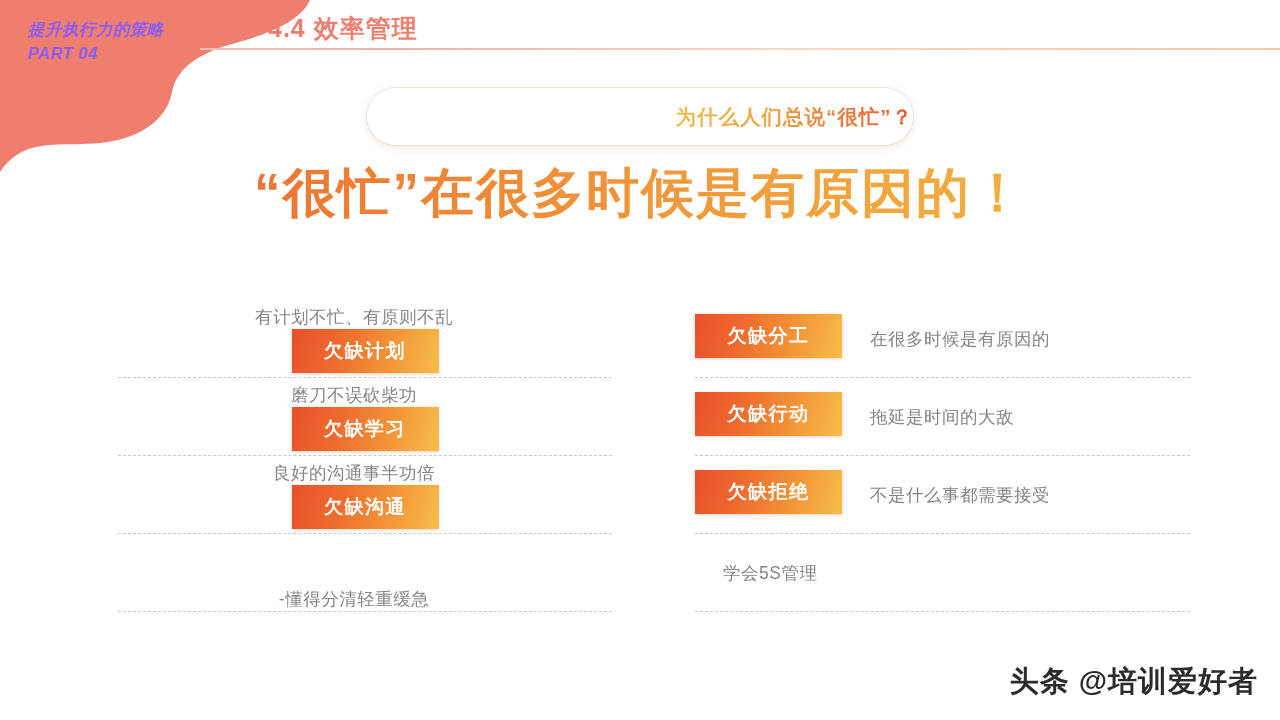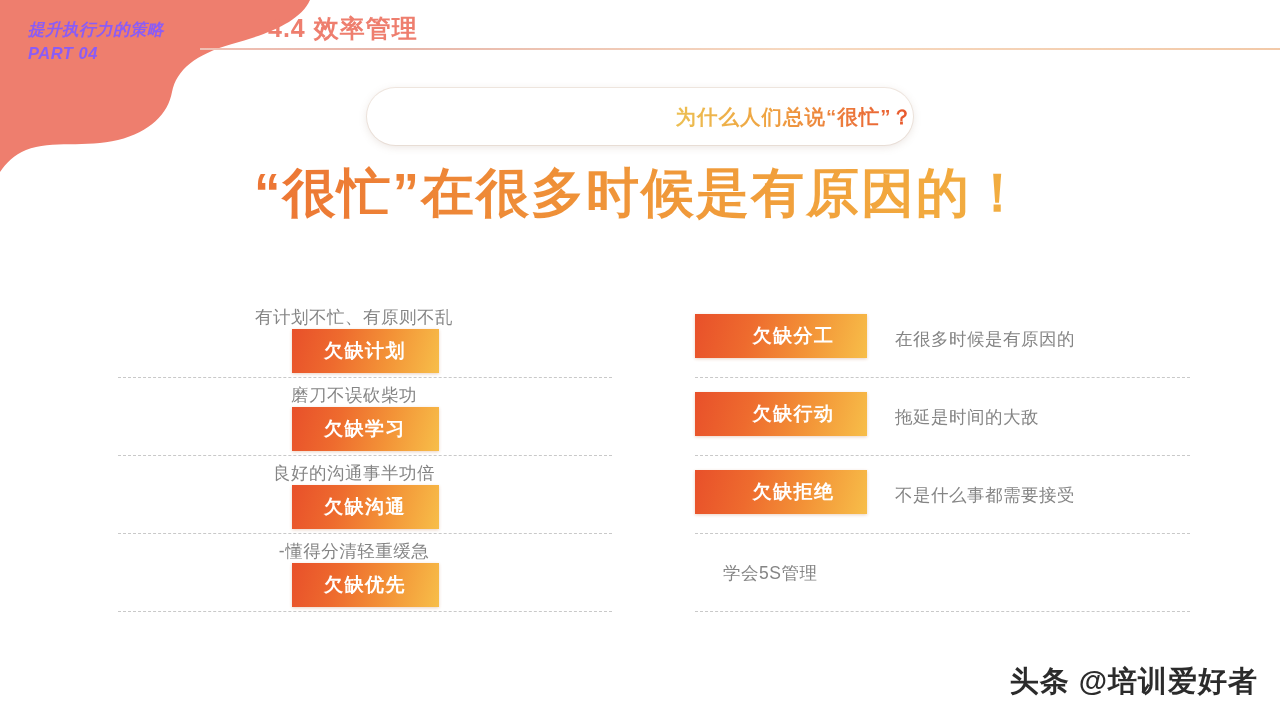--- a/index.html
+++ b/index.html
@@ -83,21 +83,21 @@
 
   .badge{
     width:147px;height:44px;
     display:flex;align-items:center;justify-content:center;
     background:linear-gradient(105deg,#E8502A 0%,#EE6B2E 32%,#F39337 65%,#F7BE49 100%);
     color:#ffffff;font-size:19px;font-weight:bold;letter-spacing:1.5px;
     box-shadow:0 1px 3px rgba(190,110,60,.30);
     flex:0 0 auto;
   }
   .col-left .badge{margin-bottom:4px;}
-  .col-right .badge{margin-bottom:6px;padding-left:25px;}
+  .col-right .badge{margin-bottom:6px;}
 
   
   .wm{
     position:absolute;right:22px;bottom:18px;
     font-size:29px;font-weight:bold;color:#1b1b1b;
     letter-spacing:1px;
     text-shadow:
       -1.5px -1.5px 0 #fff, 1.5px -1.5px 0 #fff,
       -1.5px  1.5px 0 #fff, 1.5px  1.5px 0 #fff,
       0 0 3px #fff;
@@ -133,21 +133,20 @@
   <div class="row">
     <span class="rtext">磨刀不误砍柴功</span>
     <span class="badge">欠缺学习</span>
   </div>
   <div class="row">
     <span class="rtext">良好的沟通事半功倍</span>
     <span class="badge">欠缺沟通</span>
   </div>
   <div class="row">
     <span class="rtext">-懂得分清轻重缓急</span>
-    <span class="badge">欠缺优先</span>
   </div>
 </div>
 
 <div class="col col-right">
   <div class="row">
     <span class="badge">欠缺分工</span>
     <span class="rtext">在很多时候是有原因的</span>
   </div>
   <div class="row">
     <span class="badge">欠缺行动</span>

